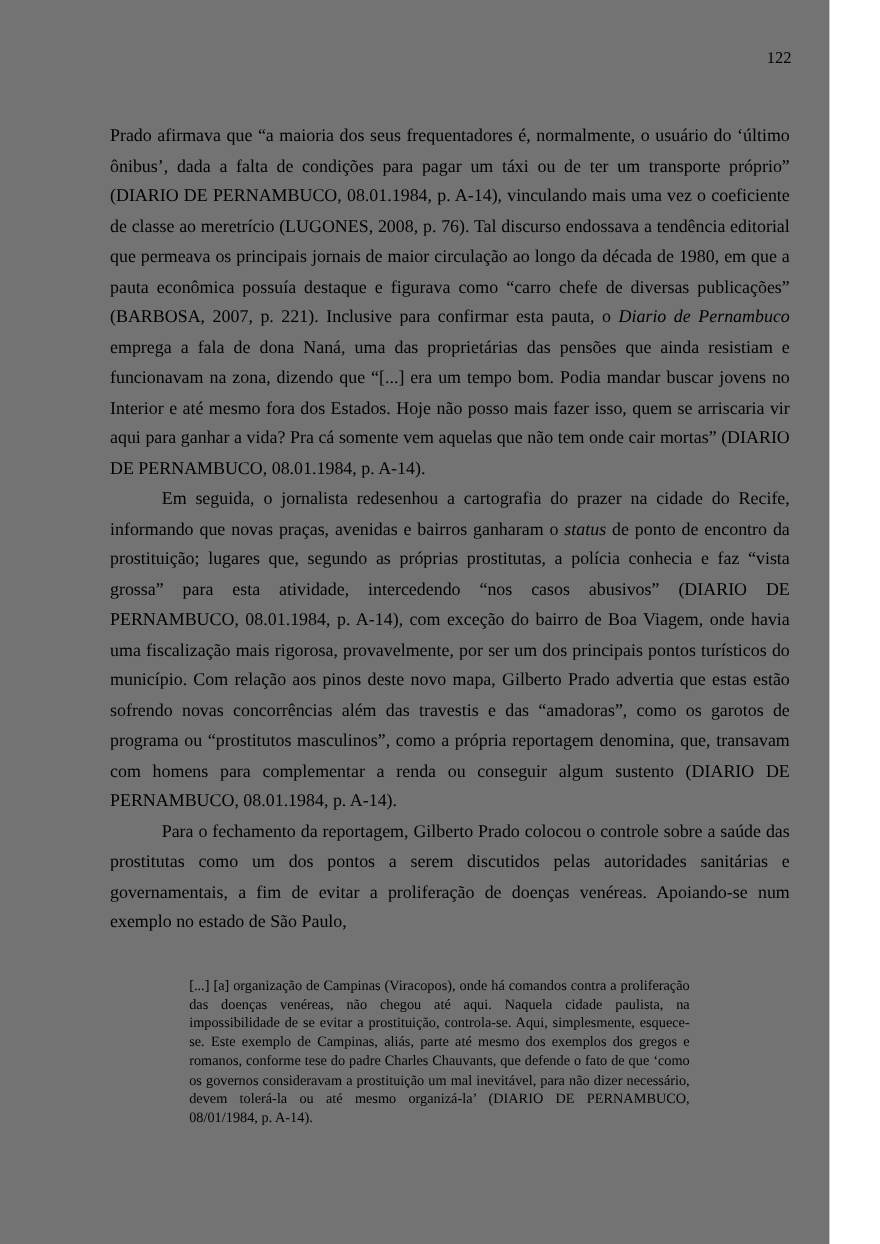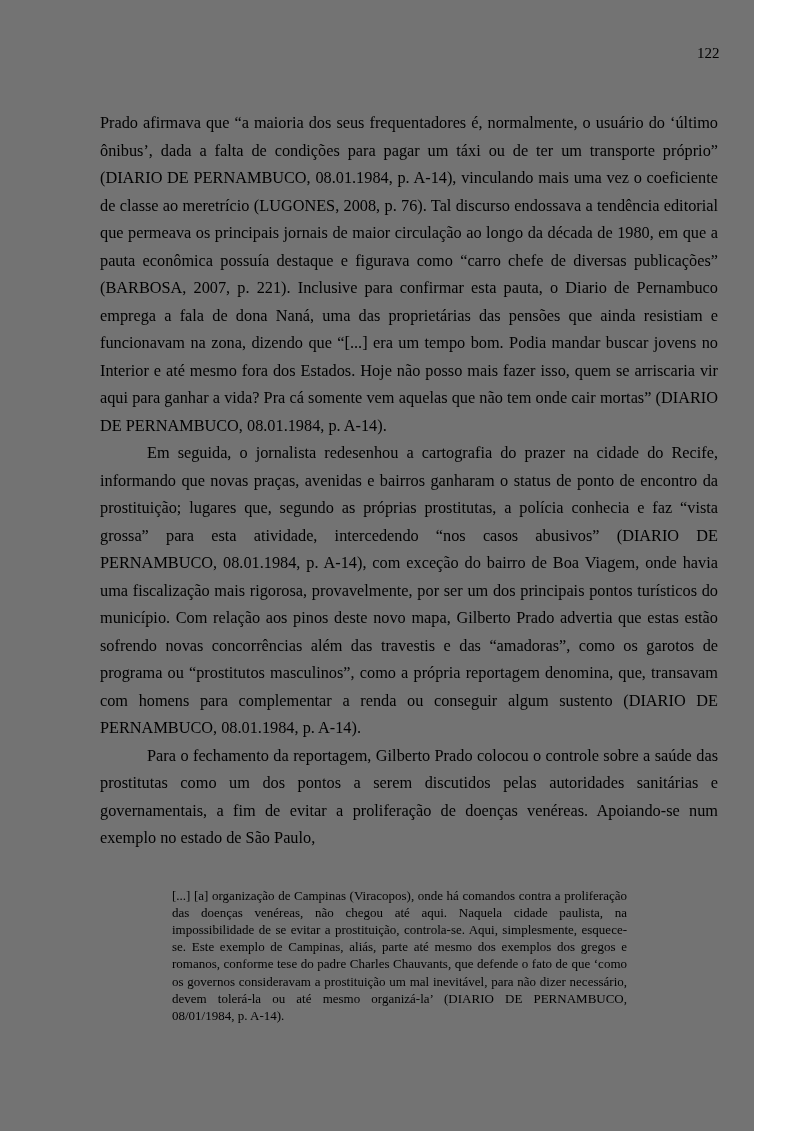--- a/index.html
+++ b/index.html
@@ -34,20 +34,21 @@
     margin: 0;
     font-size: 16.3px;
     line-height: 27.5px;
     text-align: justify;
     color: #000000;
   }
   .para.indent {
     text-indent: 47px;
   }
   .it {
+    font-style: italic;
   }
   .long-quote {
     margin: 35px 0 0 72px;
     width: 455px;
     font-size: 13px;
     line-height: 17.2px;
     text-align: justify;
     color: #000000;
   }
 </style>

